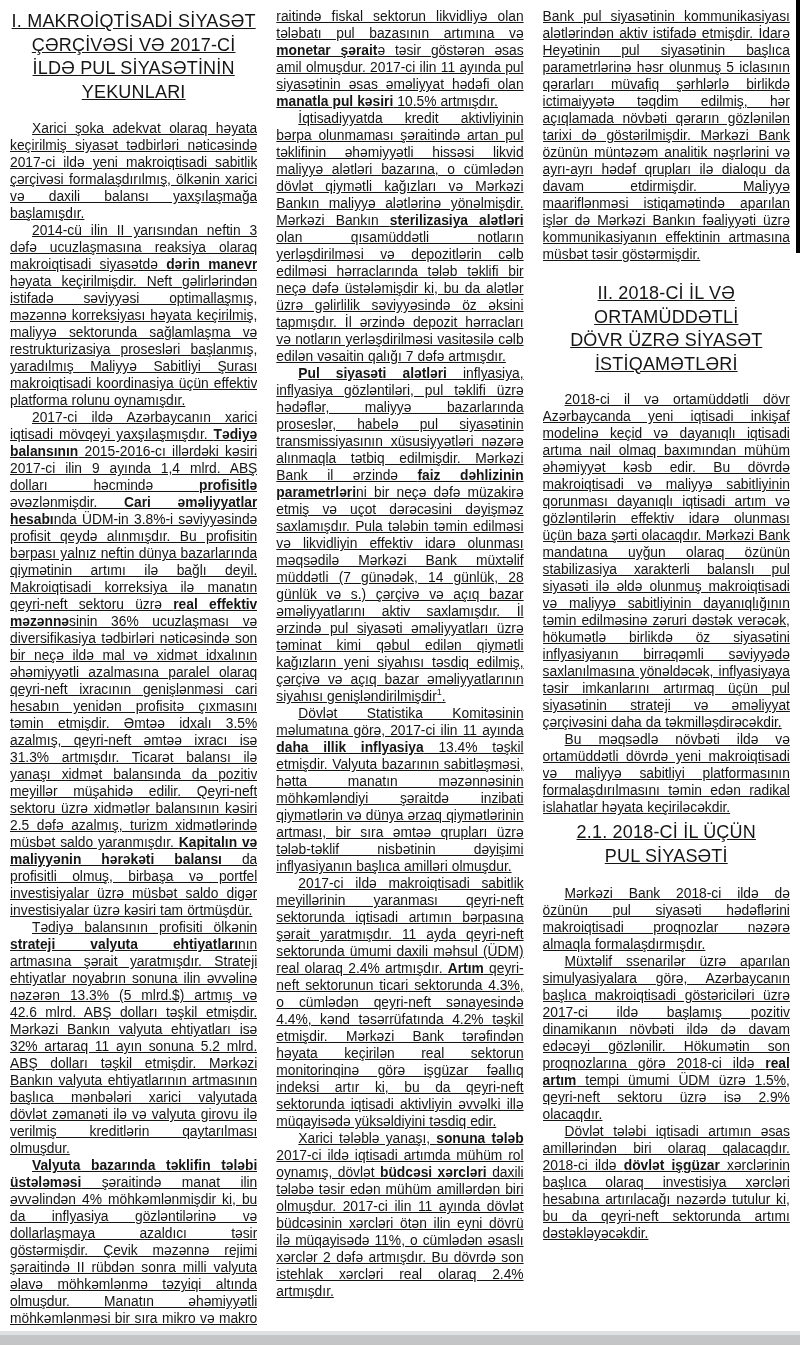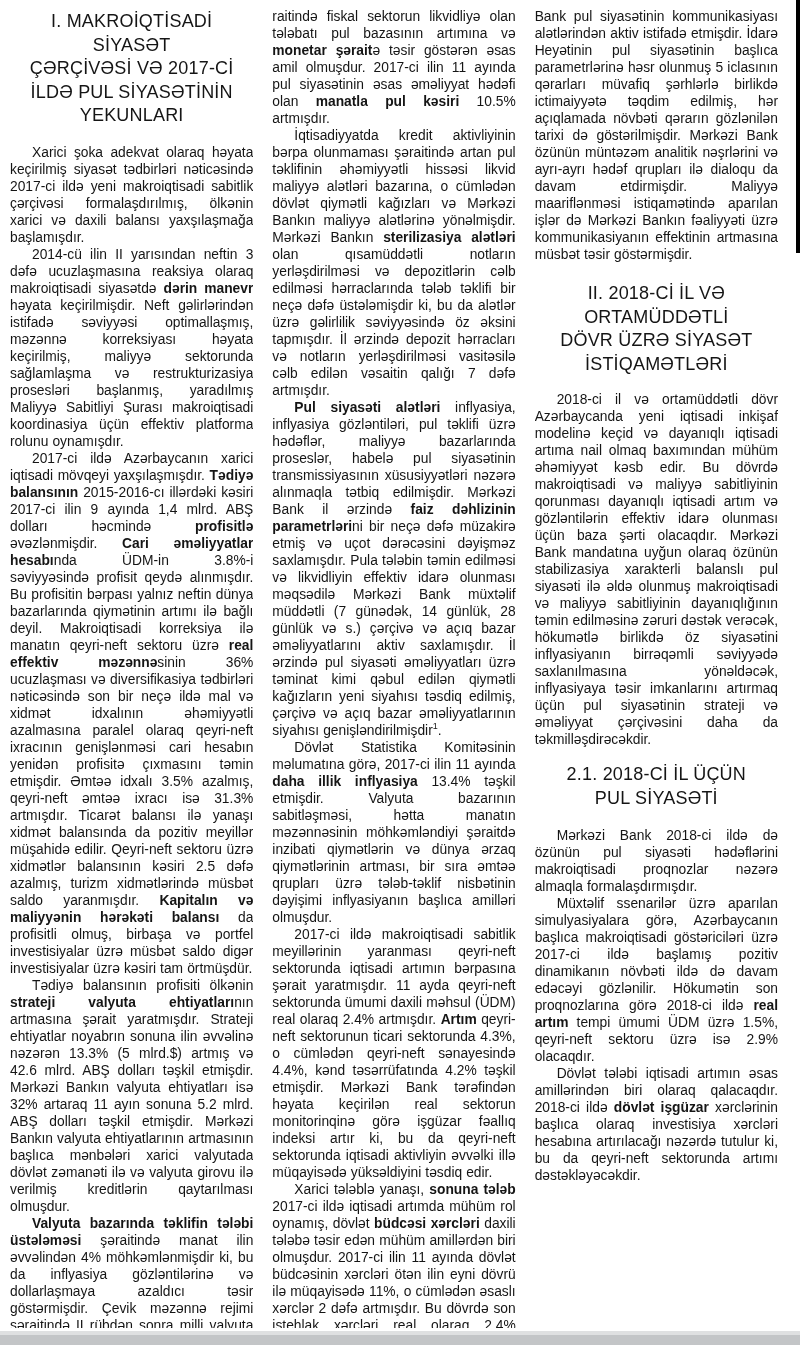--- a/index.html
+++ b/index.html
@@ -1,32 +1,32 @@
 <!DOCTYPE html>
 <html><head>
 <meta charset="utf-8">
 <style>
   html,body{margin:0;padding:0;background:#ffffff;}
   .page{
     position:relative;width:800px;height:1346px;background:#ffffff;overflow:hidden;
     font-family:"Liberation Sans", sans-serif;color:#151515;
   }
-  .columns{display:flex;gap:19px;padding:8px 22px 0 10px;}
+  .columns{display:flex;gap:19px;padding:8px 10px 0 10px;text-decoration:underline;}
   .col{width:247.3px;height:1320px;overflow:hidden;text-align:justify;}
   .col p{margin:0;font-size:13.8px;line-height:17px;text-indent:22px;word-spacing:0.2px;}
   .col p.cont{text-indent:0;}
   .col p b{font-weight:700;}
   .col sup{font-size:9px;line-height:0;vertical-align:super;}
   .heading{
     font-size:18px;line-height:23.5px;font-weight:400;text-align:center;
     white-space:pre-line;text-indent:0;margin:0;letter-spacing:0.2px;
   }
   .h-top{margin:2px 0 16px 0;}
   .h-mid{margin:19px 0 15px 0;}
-  .h-sub{margin:15px 0 17px 0;}
+  .h-sub{margin:5px 0 17px 0;}
   .edge-mark{position:absolute;top:0;right:0;width:4px;height:253px;background:#000000;}
   .bottom-line{position:absolute;left:0;top:1331px;width:800px;height:4px;background:#dfe0e1;}
   .bottom-bar{position:absolute;left:0;top:1335px;width:800px;height:10px;background:#c3c5c7;}
 </style>
 </head>
 <body>
 
 <div class="page">
   <div class="columns">
 
@@ -52,20 +52,21 @@
       <p>Xarici tələblə yanaşı, <b>sonuna tələb</b> 2017-ci ildə iqtisadi artımda mühüm rol oynamış, dövlət <b>büdcəsi xərcləri</b> daxili tələbə təsir edən mühüm amillərdən biri olmuşdur. 2017-ci ilin 11 ayında dövlət büdcəsinin xərcləri ötən ilin eyni dövrü ilə müqayisədə 11%, o cümlədən əsaslı xərclər 2 dəfə artmışdır. Bu dövrdə son istehlak xərcləri real olaraq 2.4% artmışdır.</p>
     </div>
 
     <div class="col">
       <p class="cont">Bank pul siyasətinin kommunikasiyası alətlərindən aktiv istifadə etmişdir. İdarə Heyətinin pul siyasətinin başlıca parametrlərinə həsr olunmuş 5 iclasının qərarları müvafiq şərhlərlə birlikdə ictimaiyyətə təqdim edilmiş, hər açıqlamada növbəti qərarın gözlənilən tarixi də göstərilmişdir. Mərkəzi Bank özünün müntəzəm analitik nəşrlərini və ayrı-ayrı hədəf qrupları ilə dialoqu da davam etdirmişdir. Maliyyə maariflənməsi istiqamətində aparılan işlər də Mərkəzi Bankın fəaliyyəti üzrə kommunikasiyanın effektinin artmasına müsbət təsir göstərmişdir.</p>
       <h2 class="heading h-mid">II. 2018-Cİ İL VƏ
 ORTAMÜDDƏTLİ
 DÖVR ÜZRƏ SİYASƏT
 İSTİQAMƏTLƏRİ</h2>
       <p>2018-ci il və ortamüddətli dövr Azərbaycanda yeni iqtisadi inkişaf modelinə keçid və dayanıqlı iqtisadi artıma nail olmaq baxımından mühüm əhəmiyyət kəsb edir. Bu dövrdə makroiqtisadi və maliyyə sabitliyinin qorunması dayanıqlı iqtisadi artım və gözləntilərin effektiv idarə olunması üçün baza şərti olacaqdır. Mərkəzi Bank mandatına uyğun olaraq özünün stabilizasiya xarakterli balanslı pul siyasəti ilə əldə olunmuş makroiqtisadi və maliyyə sabitliyinin dayanıqlığının təmin edilməsinə zəruri dəstək verəcək, hökumətlə birlikdə öz siyasətini inflyasiyanın birrəqəmli səviyyədə saxlanılmasına yönəldəcək, inflyasiyaya təsir imkanlarını artırmaq üçün pul siyasətinin strateji və əməliyyat çərçivəsini daha da təkmilləşdirəcəkdir.</p>
+      <p>Bu məqsədlə növbəti ildə və ortamüddətli dövrdə yeni makroiqtisadi və maliyyə sabitliyi platformasının formalaşdırılmasını təmin edən radikal islahatlar həyata keçiriləcəkdir.</p>
       <h2 class="heading h-sub">2.1. 2018-Cİ İL ÜÇÜN
 PUL SİYASƏTİ</h2>
       <p>Mərkəzi Bank 2018-ci ildə də özünün pul siyasəti hədəflərini makroiqtisadi proqnozlar nəzərə almaqla formalaşdırmışdır.</p>
       <p>Müxtəlif ssenarilər üzrə aparılan simulyasiyalara görə, Azərbaycanın başlıca makroiqtisadi göstəriciləri üzrə 2017-ci ildə başlamış pozitiv dinamikanın növbəti ildə də davam edəcəyi gözlənilir. Hökumətin son proqnozlarına görə 2018-ci ildə <b>real artım</b> tempi ümumi ÜDM üzrə 1.5%, qeyri-neft sektoru üzrə isə 2.9% olacaqdır.</p>
       <p>Dövlət tələbi iqtisadi artımın əsas amillərindən biri olaraq qalacaqdır. 2018-ci ildə <b>dövlət işgüzar</b> xərclərinin başlıca olaraq investisiya xərcləri hesabına artırılacağı nəzərdə tutulur ki, bu da qeyri-neft sektorunda artımı dəstəkləyəcəkdir.</p>
     </div>
 
   </div>
 
   <div class="edge-mark"></div>

